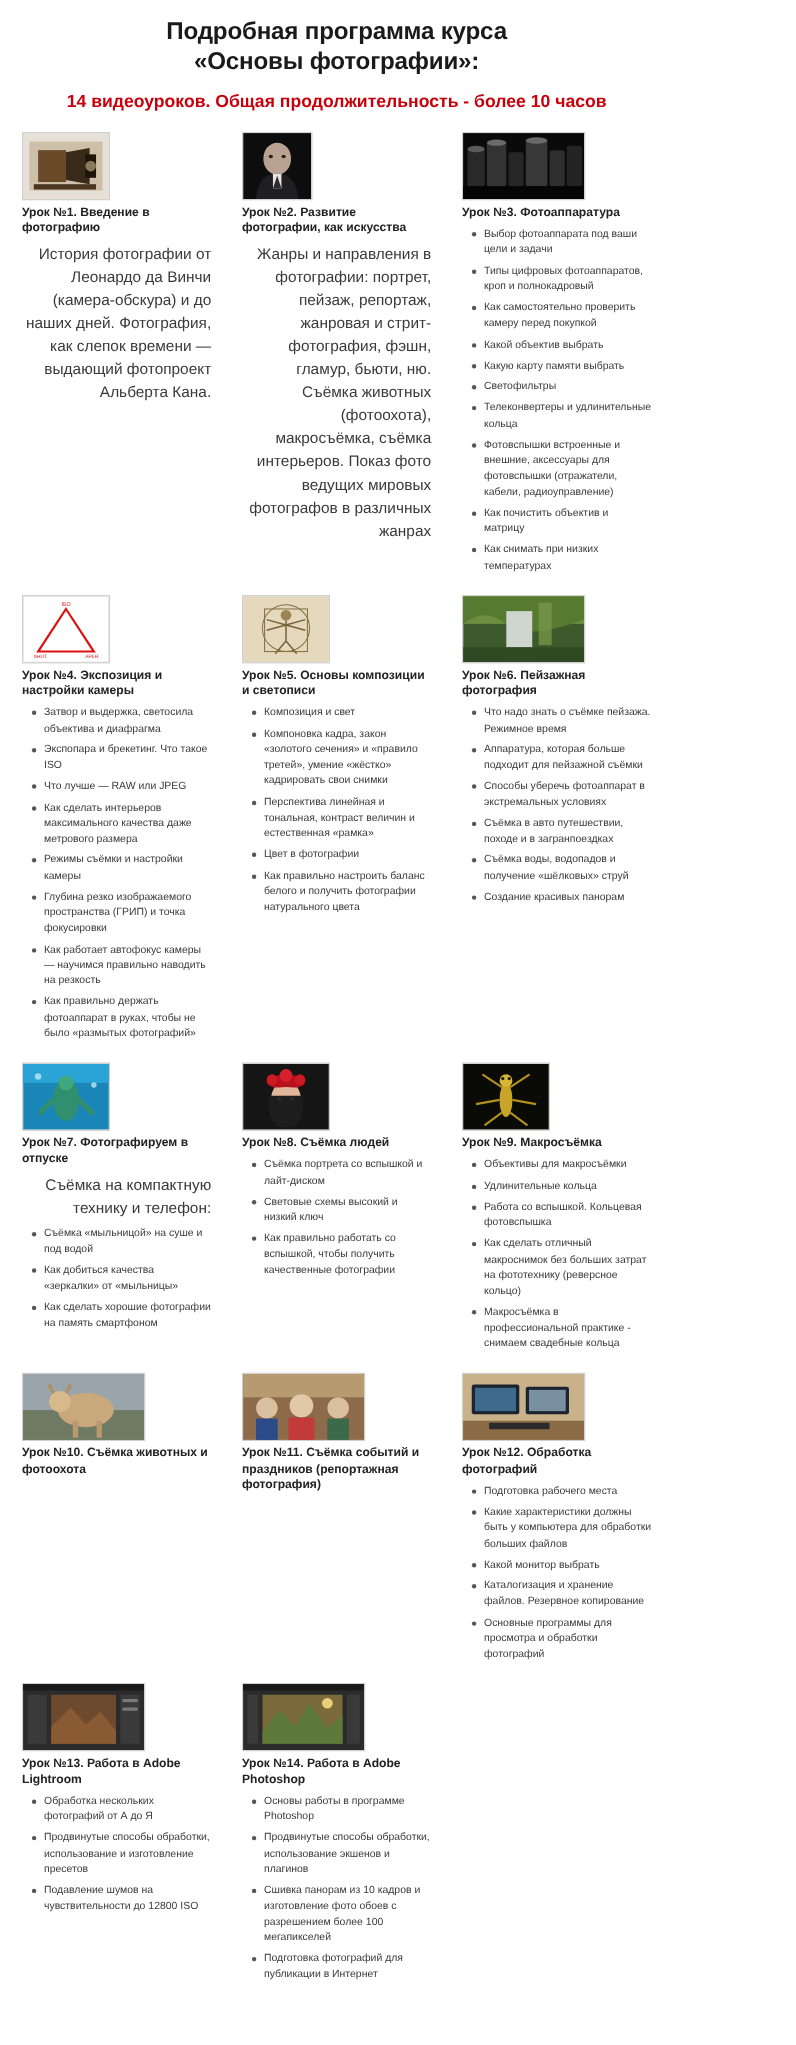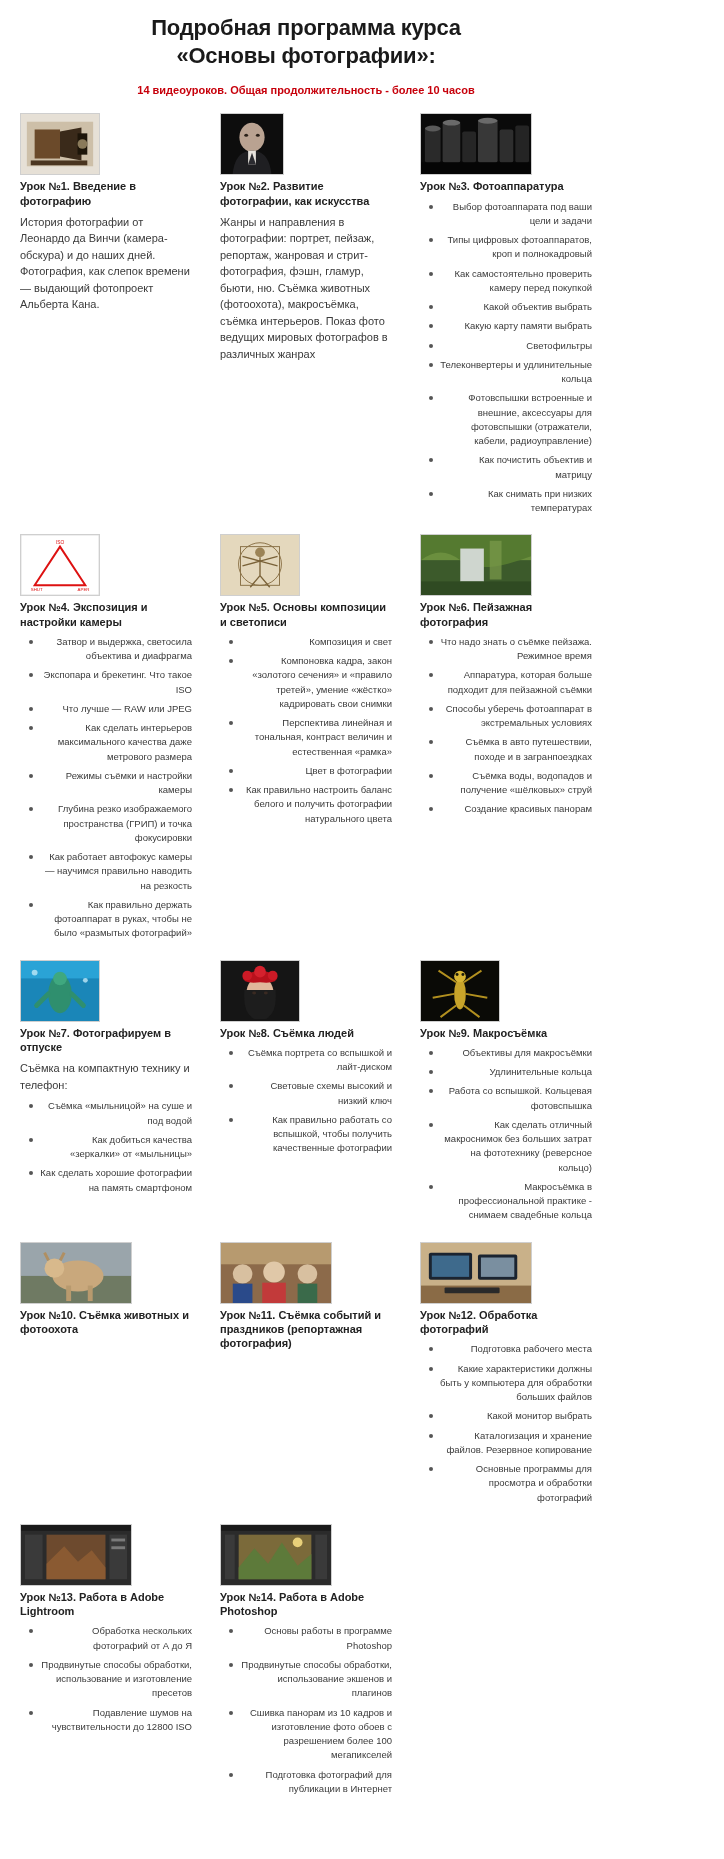--- a/index.html
+++ b/index.html
@@ -24,21 +24,21 @@
   }
   .title-line {
     font-size: 22px;
     font-weight: bold;
     color: #1a1a1a;
     line-height: 1.25;
     letter-spacing: -0.2px;
   }
   .subtitle {
     margin-top: 14px;
-    font-size: 11px;
+    font-size: 16px;
     font-weight: bold;
     color: #c7000b;
     line-height: 1.3;
   }
   .grid {
     display: grid;
     grid-template-columns: 1fr 1fr 1fr;
     column-gap: 28px;
     row-gap: 0px;
     margin-top: 16px;
@@ -62,38 +62,37 @@
   .thumb.tall { width: 64px; height: 62px; }
   .thumb svg { display: block; width: 100%; height: 100%; }
   .lesson-title {
     font-size: 11px;
     font-weight: bold;
     color: #222;
     margin: 3px 0 6px 0;
     line-height: 1.3;
   }
   .lesson-desc {
-    font-size: 11px;
+    font-size: 14px;
     line-height: 1.5;
     color: #3a3a3a;
     margin: 0 0 6px 0;
-    text-align: left;
+    text-align: right;
   }
   ul.bullets {
     margin: 0;
     padding-left: 20px;
     list-style: none;
   }
   ul.bullets li {
     font-size: 9.5px;
     line-height: 1.5;
     color: #3a3a3a;
     margin-bottom: 5px;
     position: relative;
-    text-align: right;
   }
   ul.bullets li::before {
     content: "";
     position: absolute;
     left: -11px;
     top: 5px;
     width: 4px;
     height: 4px;
     border-radius: 50%;
     background: #555;

